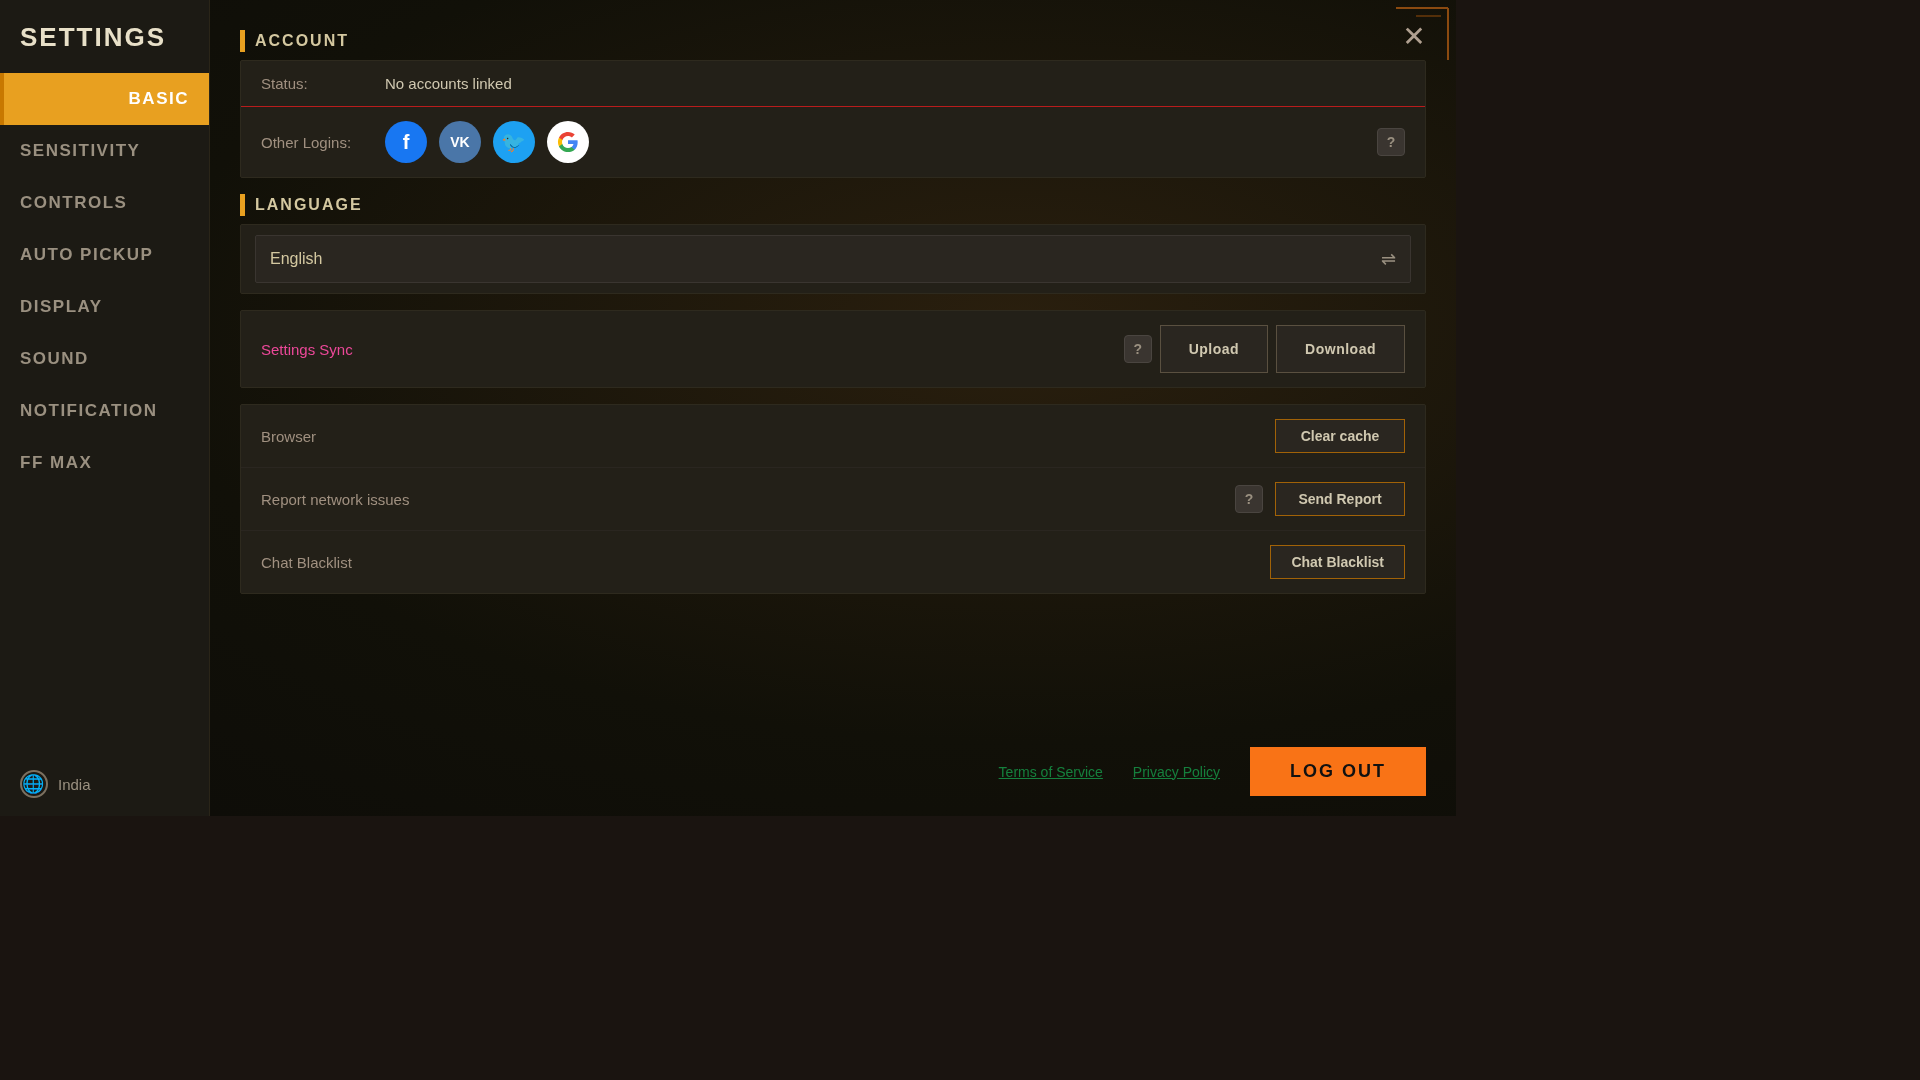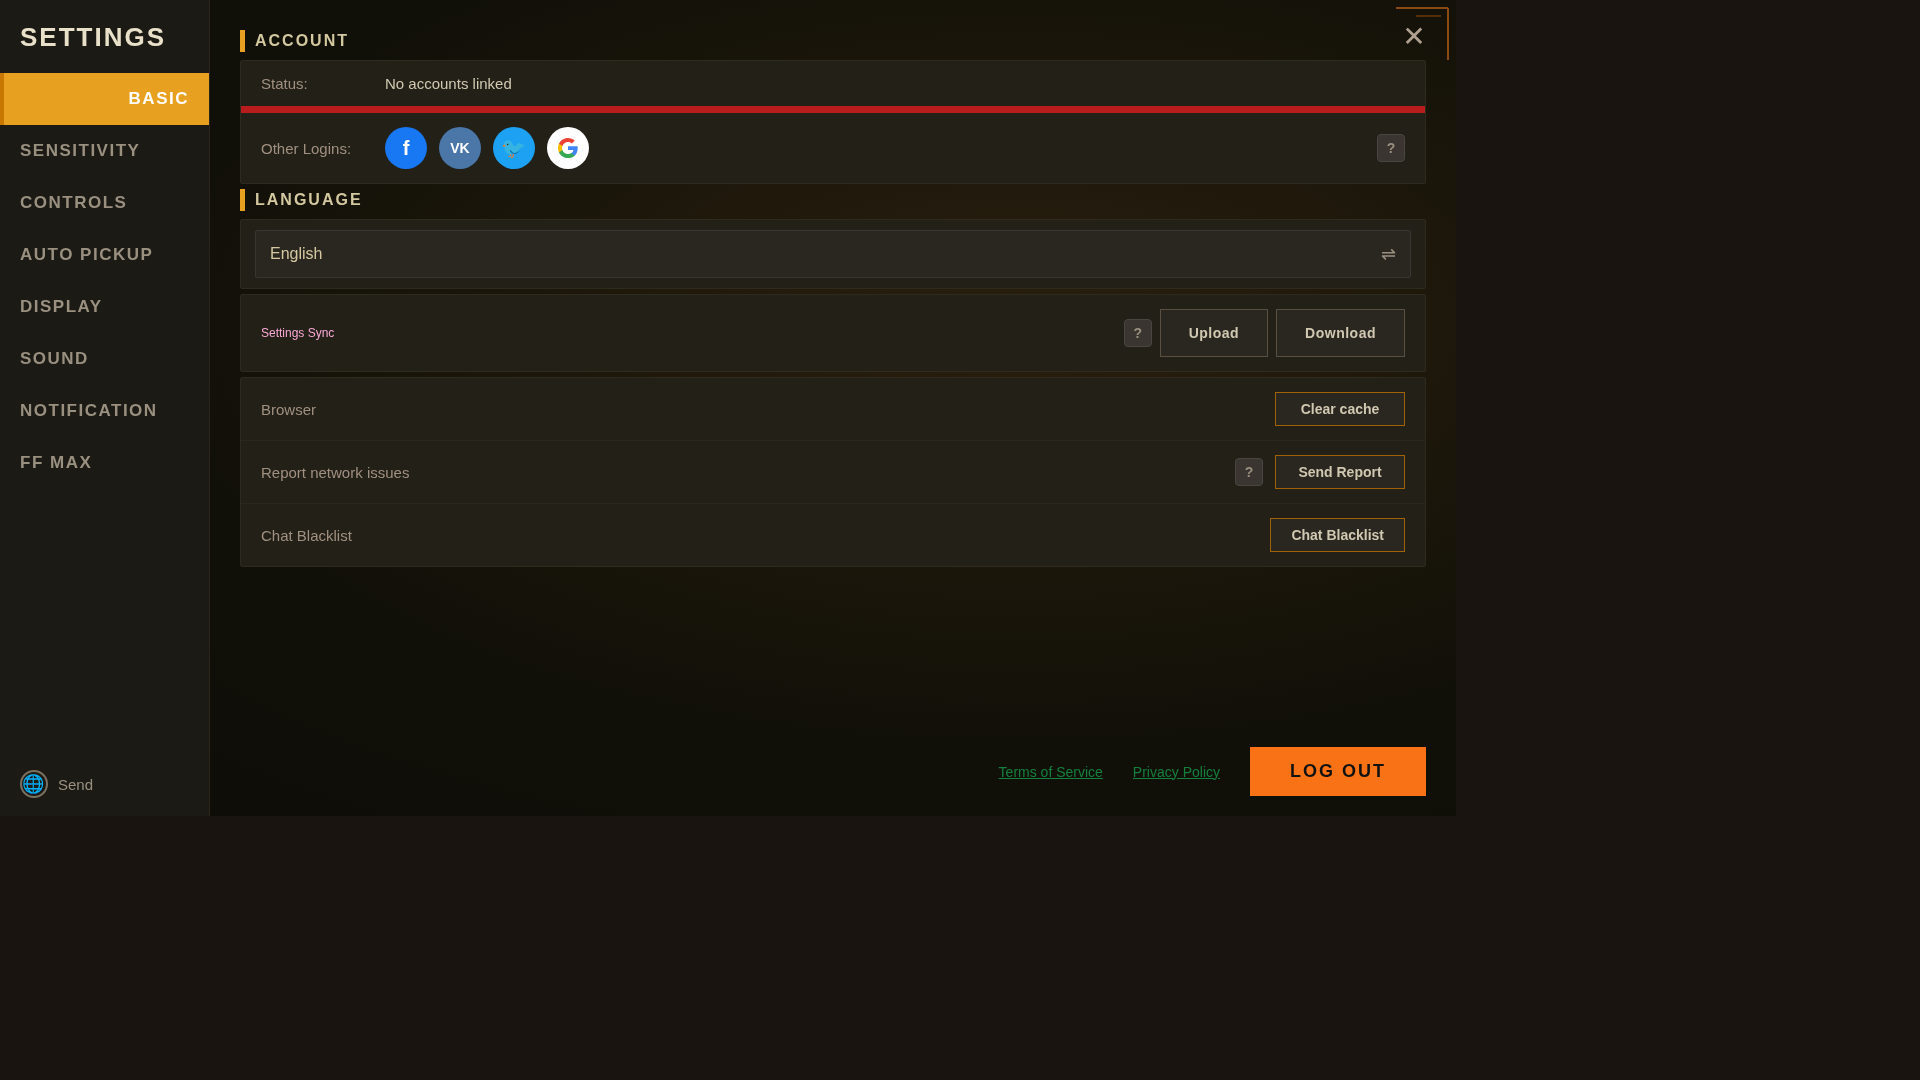--- a/index.html
+++ b/index.html
@@ -126,21 +126,21 @@
 
     .close-btn-inner {
       color: #b0a090;
       font-size: 28px;
       font-weight: 300;
       line-height: 1;
     }
 
     
     .section {
-      margin-bottom: 5px;
+      margin-bottom: 16px;
     }
 
     .section-header {
       display: flex;
       align-items: center;
       gap: 10px;
       margin-bottom: 8px;
     }
 
     .section-accent {
@@ -161,21 +161,21 @@
     .section-body {
       background: #232018;
       border: 1px solid #2e2a1e;
       border-radius: 2px;
       overflow: hidden;
     }
 
     
     .account-row {
       padding: 14px 20px;
-      border-bottom: 7px solid #b91c1c;
+      border-bottom: 1px solid #b91c1c;
       display: flex;
       align-items: center;
       gap: 14px;
     }
 
     .account-row:last-child {
       border-bottom: none;
     }
 
     .row-label {
@@ -255,22 +255,22 @@
 
     
     .sync-row {
       display: flex;
       align-items: center;
       padding: 14px 20px;
       gap: 14px;
     }
 
     .sync-label {
-      color: #f9a8d4;
-      font-size: 12px;
+      color: #ec4899;
+      font-size: 15px;
       flex: 1;
     }
 
     .sync-actions {
       display: flex;
       align-items: center;
       gap: 8px;
     }
 
     .btn-outline {
@@ -384,21 +384,21 @@
       <span>NOTIFICATION</span>
     </div>
     <div class="nav-item">
       <span>FF MAX</span>
     </div>
 
     <div class="sidebar-footer">
       <div class="globe-icon">
         <span>🌐</span>
       </div>
-      <span>Send</span>
+      <span>India</span>
     </div>
   </div>
 
   <div class="main-content">
 
     <div class="close-btn">
       <span class="close-btn-inner">✕</span>
     </div>
 
     <svg class="corner-decoration" viewBox="0 0 80 80">

